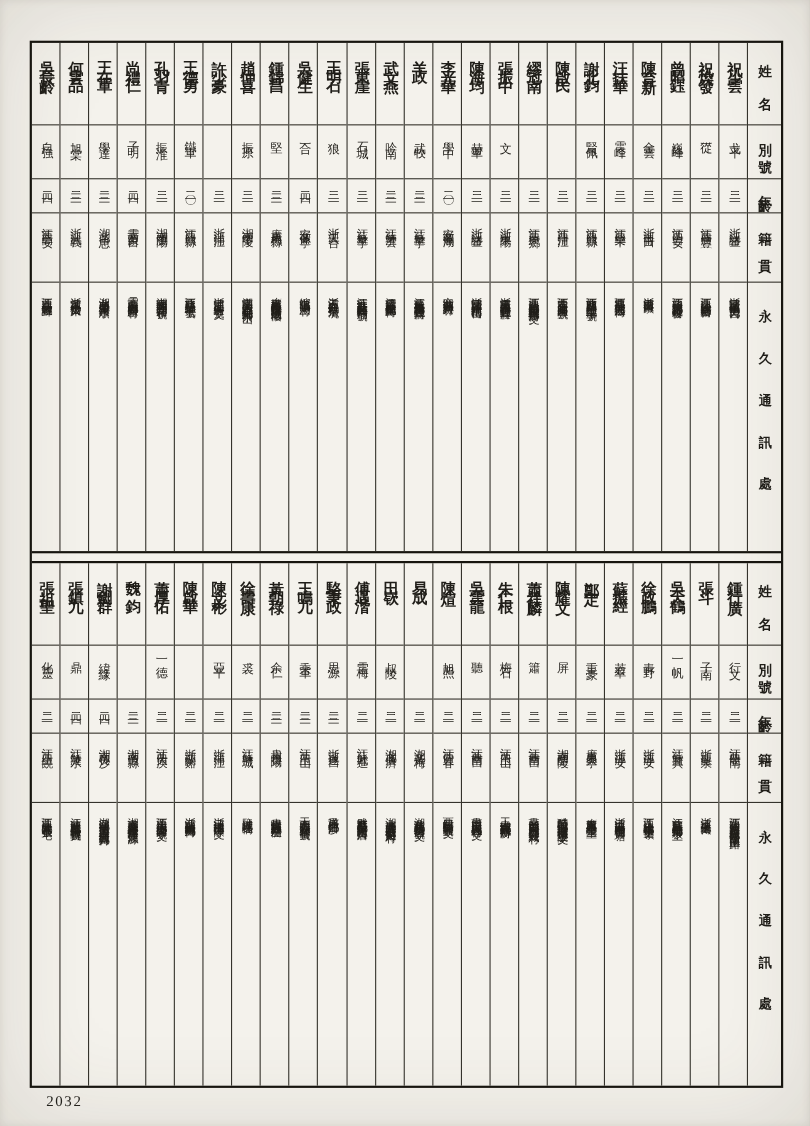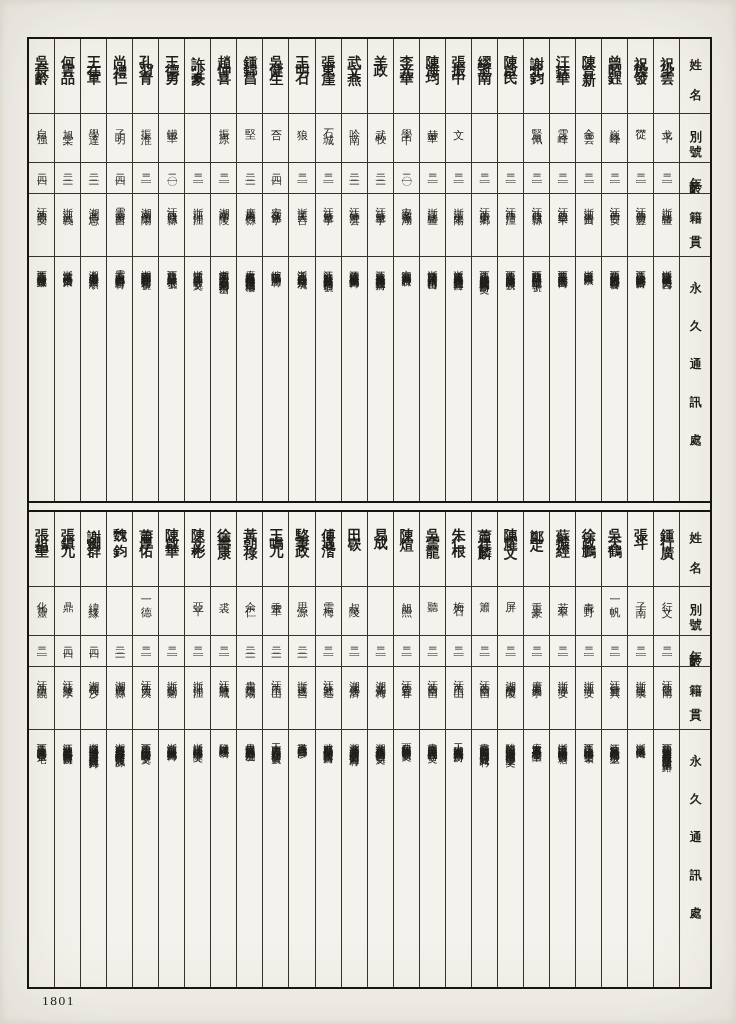--- a/index.html
+++ b/index.html
@@ -946,13 +946,13 @@
         <div class="cell c-origin">
           <div class="v ht ht-3">籍貫</div>
         </div>
         <div class="cell c-addr">
           <div class="v ht ht-4">永久通訊處</div>
         </div>
       </div>
     </div>
 </div>
 
-<div class="pageno">1801</div>
+<div class="pageno">2032</div>
 
 </body></html>

